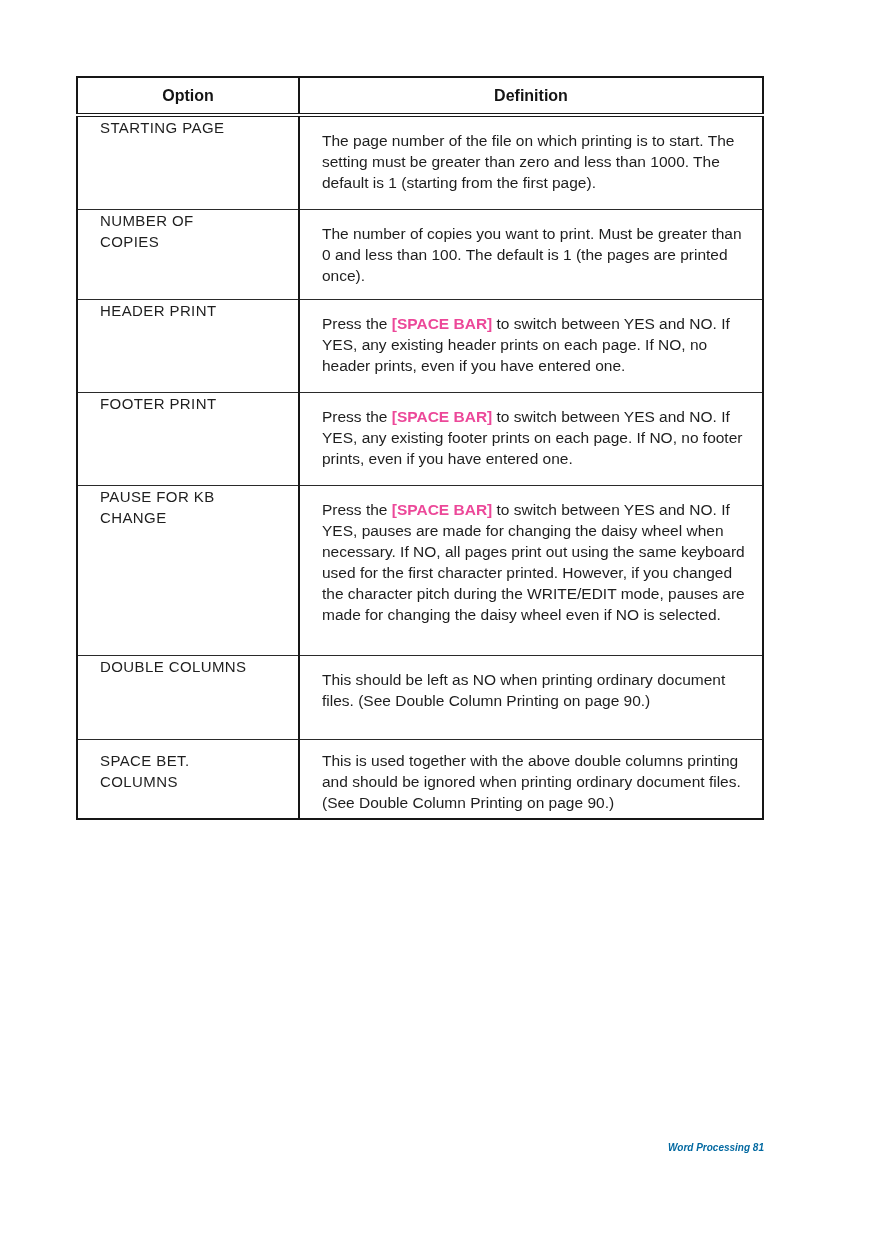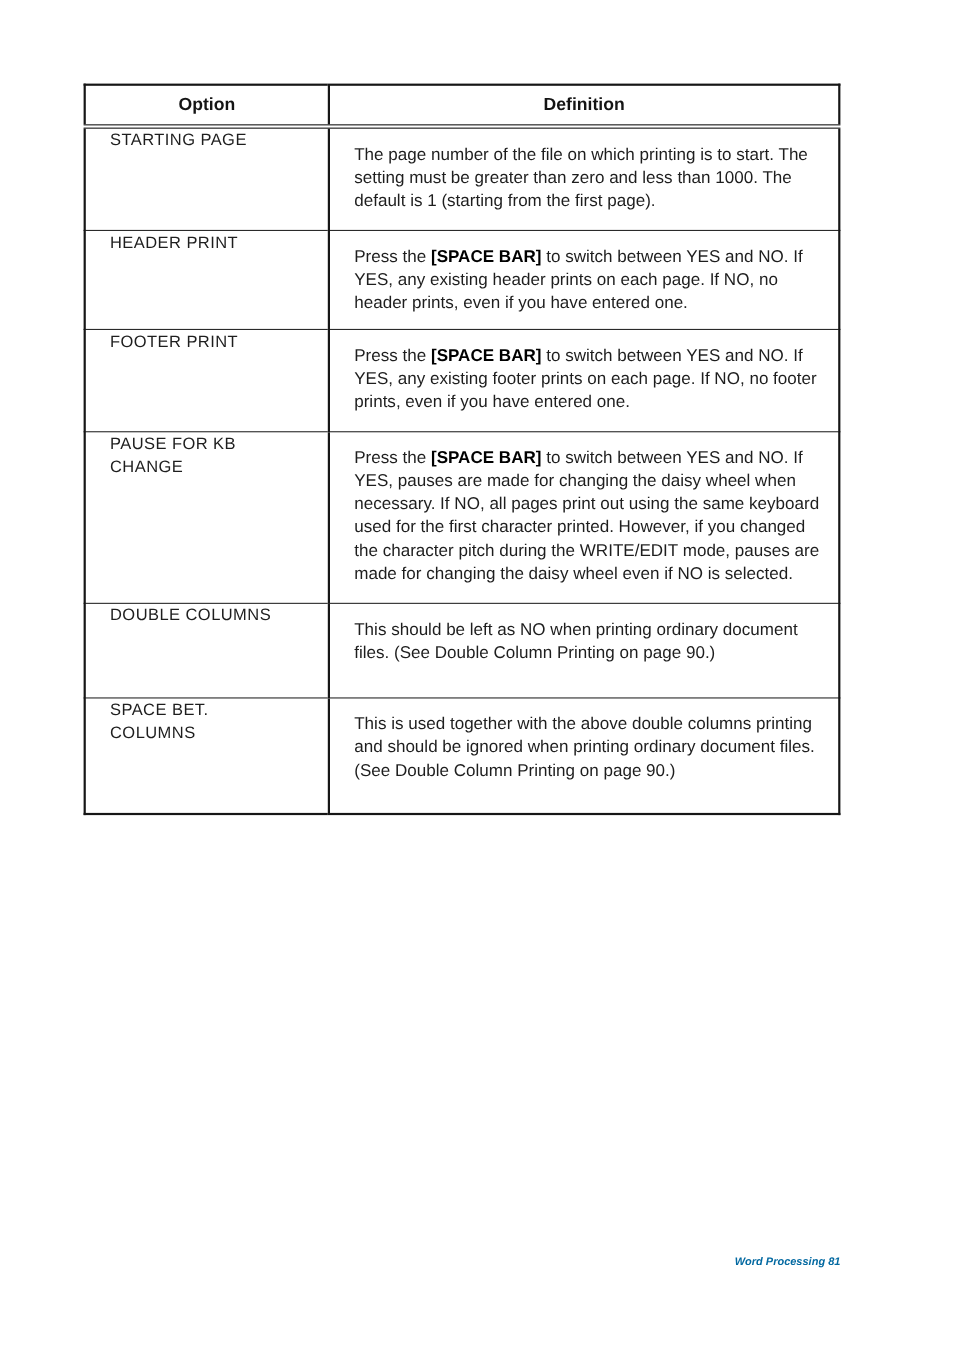--- a/index.html
+++ b/index.html
@@ -42,21 +42,21 @@
   td.opt {
     border-right: 2px solid #161616;
     padding: 0 8px 16px 22px;
     white-space: pre-line;
     letter-spacing: 0.4px;
     font-size: 15px;
   }
   td.def {
     padding: 13px 16px 16px 22px;
   }
-  td.def strong { font-weight: bold; color: #000000; }
+  td.def strong { font-weight: bold; color: #ec4899; }
 
   
   tbody tr:nth-child(2) td.def { padding-bottom: 13px; }
   tbody tr:nth-child(5) td.def { padding-bottom: 30px; }
   tbody tr:nth-child(6) td.def { padding-bottom: 28px; }
   tbody tr:nth-child(7) td     { padding-top: 10px; padding-bottom: 5px; }
   tbody tr:nth-child(8) td.def { padding-bottom: 8px; }
   tbody tr:nth-child(9) td.def { padding-bottom: 14px; }
 
   .page-footer {
@@ -78,20 +78,25 @@
       <th class="opt-h">Option</th>
       <th>Definition</th>
     </tr>
   </thead>
   <tbody>
       <tr>
         <td class="opt">STARTING PAGE</td>
         <td class="def">The page number of the file on which printing is to start. The setting must be greater than zero and less than 1000. The default is 1 (starting from the first page).</td>
       </tr>
       <tr>
+        <td class="opt">NUMBER OF
+COPIES</td>
+        <td class="def">The number of copies you want to print. Must be greater than 0 and less than 100. The default is 1 (the pages are printed once).</td>
+      </tr>
+      <tr>
         <td class="opt">HEADER PRINT</td>
         <td class="def">Press the <strong>[SPACE BAR]</strong> to switch between YES and NO. If YES, any existing header prints on each page. If NO, no header prints, even if you have entered one.</td>
       </tr>
       <tr>
         <td class="opt">FOOTER PRINT</td>
         <td class="def">Press the <strong>[SPACE BAR]</strong> to switch between YES and NO. If YES, any existing footer prints on each page. If NO, no footer prints, even if you have entered one.</td>
       </tr>
       <tr>
         <td class="opt">PAUSE FOR KB
 CHANGE</td>

